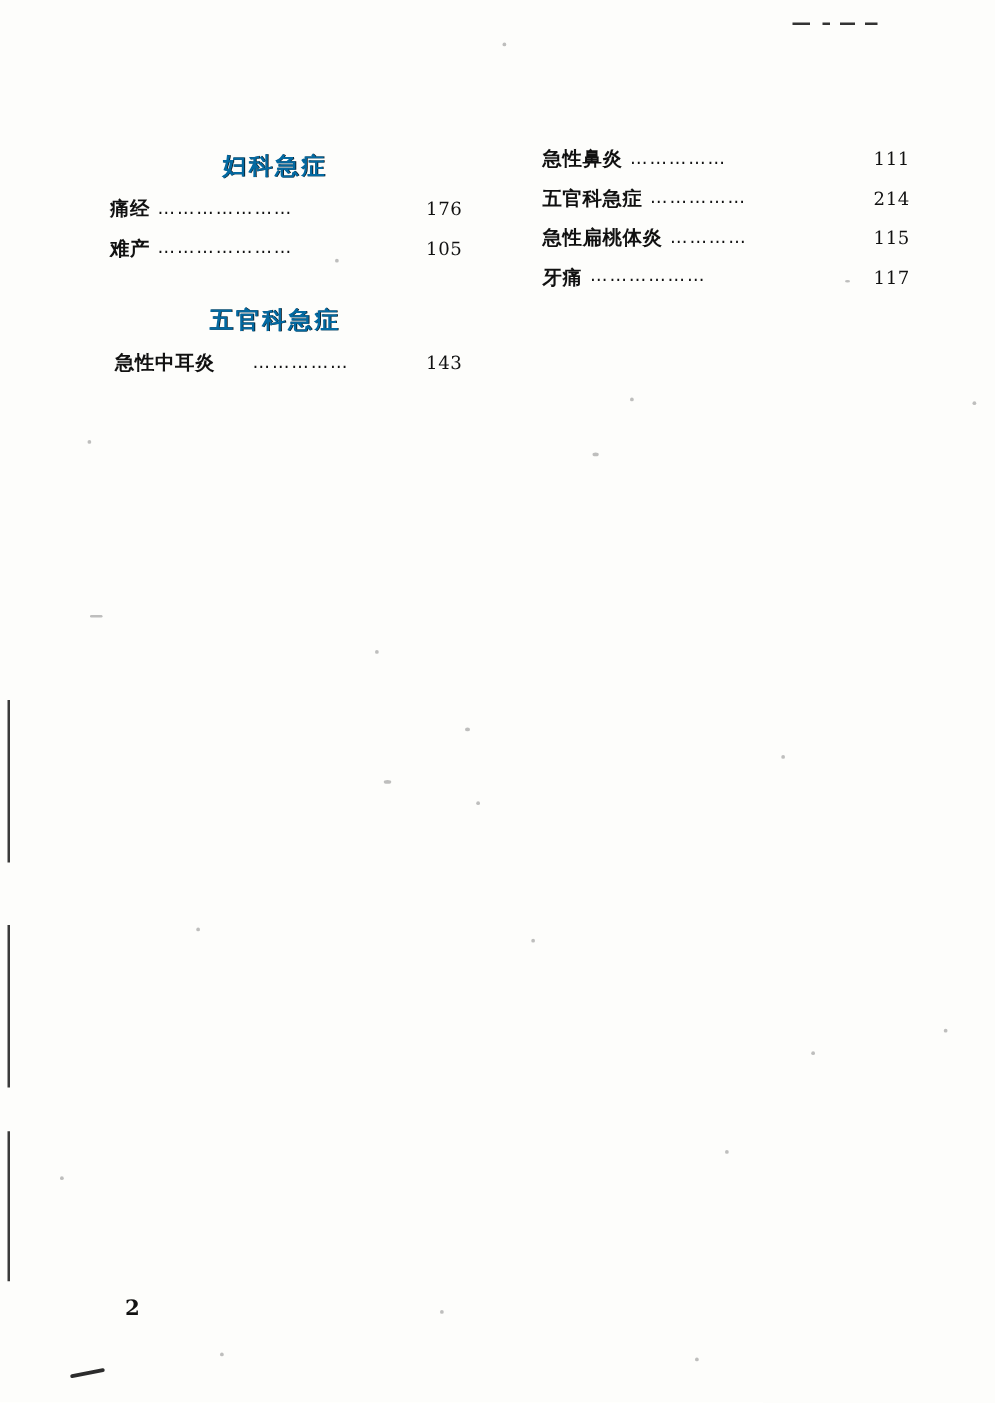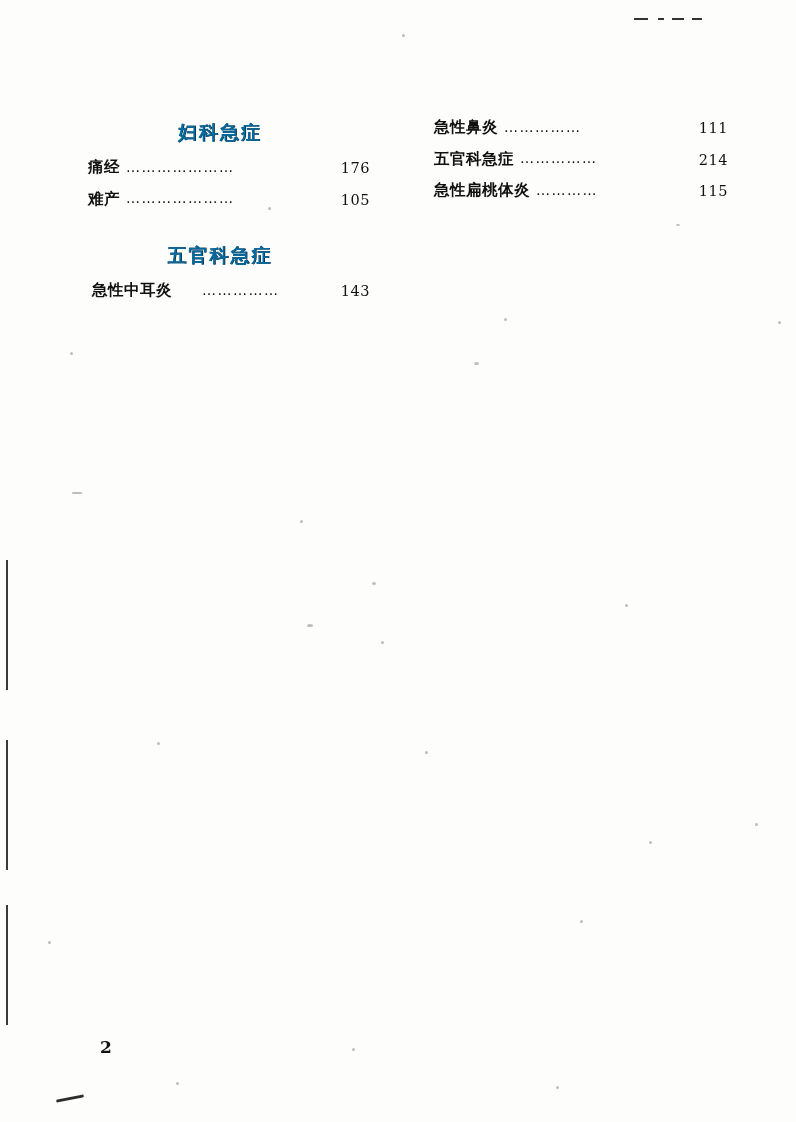--- a/index.html
+++ b/index.html
@@ -211,19 +211,24 @@
         <span class="leader">……………</span>
         <span class="page-no">214</span>
       </div>
 
       <div class="entry">
         <span class="label">急性扁桃体炎</span>
         <span class="leader">…………</span>
         <span class="page-no">115</span>
       </div>
 
+      <div class="entry">
+        <span class="label">牙痛</span>
+        <span class="leader">………………</span>
+        <span class="page-no">117</span>
+      </div>
 
     </div>
   </div>
 
   <div class="folio">2</div>
 
 </div>
 
 </body></html>

